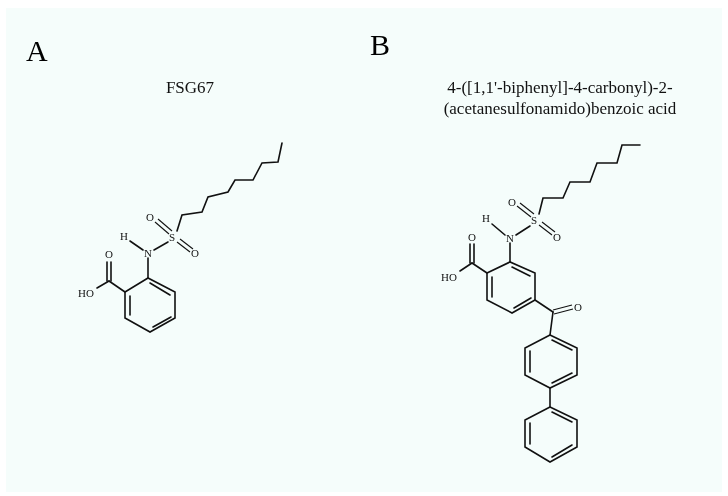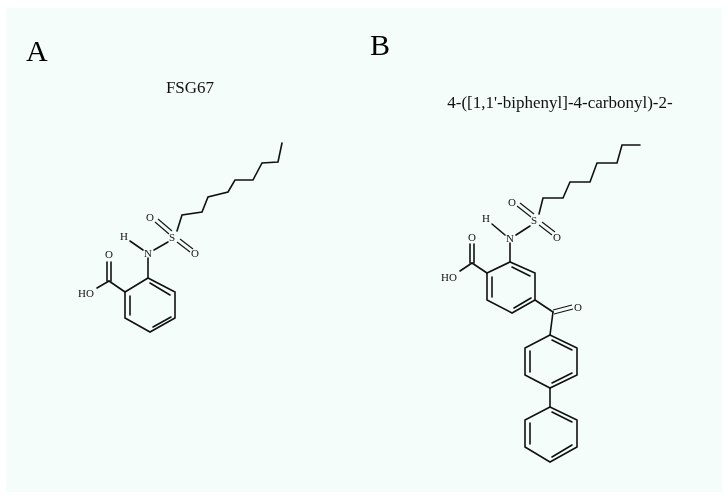--- a/index.html
+++ b/index.html
@@ -32,22 +32,23 @@
 
 <div class="canvas"></div>
 
 <div class="panel-letter" style="left:26px; top:36px;">A</div>
 <div class="panel-letter" style="left:370px; top:30px;">B</div>
 
 <div class="title" style="left:40px; top:77px; width:300px;">
   <div>FSG67</div>
 </div>
 
-<div class="title" style="left:395px; top:92px; width:330px;">
+<div class="title" style="left:395px; top:77px; width:330px;">
   <div>4-([1,1'-biphenyl]-4-carbonyl)-2-</div>
+  <div>(acetanesulfonamido)benzoic acid</div>
 </div>
 
 <svg class="mol" width="728" height="496">
   <g>
     <polyline class="bond" points="125,292 148,278 175,292 175,318 150,332 125,318 125,292"></polyline>
     <line class="bond" x1="130" y1="296" x2="130" y2="315"></line>
     <line class="bond" x1="150" y1="283" x2="170" y2="295"></line>
     <line class="bond" x1="153" y1="327" x2="171" y2="317"></line>
   </g>
   <g>

